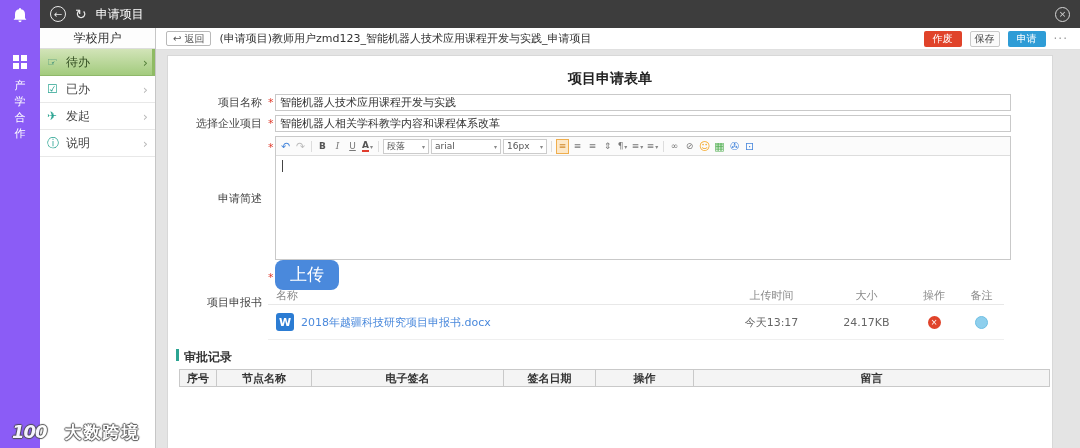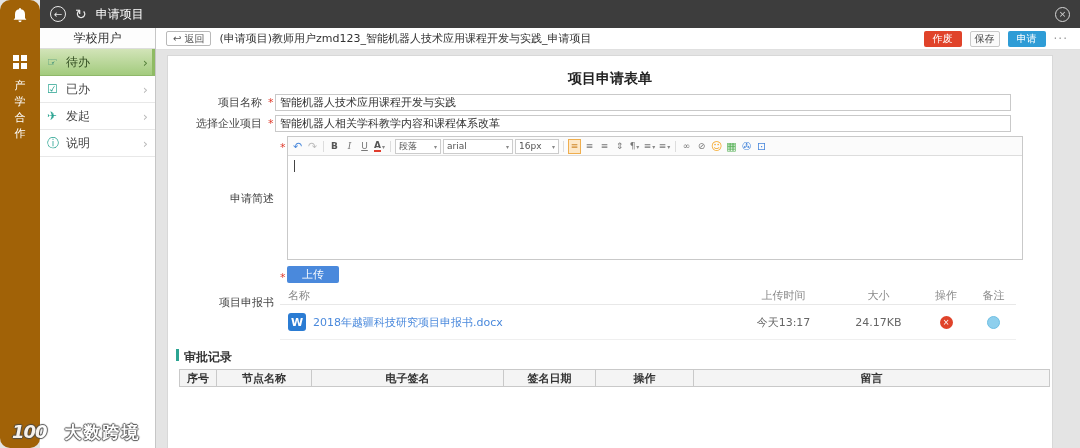--- a/index.html
+++ b/index.html
@@ -1,21 +1,21 @@
 <!DOCTYPE html>
 <html><head>
 <meta charset="utf-8">
 <style>
   *{box-sizing:border-box;margin:0;padding:0;}
   html,body{width:1080px;height:448px;}
   body{font-family:"DejaVu Sans","Liberation Sans",sans-serif;overflow:hidden;}
   #app{position:relative;width:1080px;height:448px;background:#e4e4e4;overflow:hidden;}
 
   
-  .rail{position:absolute;left:0;top:0;width:40px;height:100%;background:#a16207;z-index:6;border-radius:10px;}
+  .rail{position:absolute;left:0;top:0;width:40px;height:100%;background:#8b5cf6;z-index:6;}
   .rail-bell{margin:7px auto 0;width:16px;height:16px;display:block;cursor:pointer;}
   .rail-win{margin:32px auto 0;width:14px;height:14px;display:grid;grid-template-columns:1fr 1fr;grid-template-rows:1fr 1fr;gap:2px;cursor:pointer;}
   .rail-win i{background:#fff;display:block;}
   .rail-label{width:13px;margin:9px auto 0;color:#fff;font-size:11px;line-height:16px;word-break:break-all;text-align:center;}
 
   
   .topbar{position:absolute;left:40px;top:0;width:1040px;height:28px;background:#3d3d3d;display:flex;align-items:center;gap:9px;padding:0 10px;color:#fff;z-index:5;}
   .tb-circle{width:16px;height:16px;border:1px solid #e8e8e8;border-radius:50%;display:flex;align-items:center;justify-content:center;font-size:10px;color:#e8e8e8;cursor:pointer;flex:none;}
   .tb-refresh{font-size:14px;color:#e8e8e8;cursor:pointer;}
   .tb-title{font-size:12px;color:#fff;}
@@ -44,21 +44,21 @@
 
   
   .content{position:absolute;left:156px;top:50px;width:924px;height:398px;background:#e4e4e4;}
   .panel{position:absolute;left:11px;top:5px;width:886px;height:393px;background:#fff;border:1px solid #d8d8d8;border-bottom:none;overflow:hidden;}
   .form-title{margin-top:14px;text-align:center;font-size:14px;font-weight:bold;color:#222;height:17px;}
 
   .frow{display:flex;align-items:center;margin-top:7px;}
   .frow+.frow{margin-top:4px;}
   .flabel{width:100px;flex:none;text-align:right;padding-right:6px;font-size:11px;color:#444;}
   .frow-stretch{align-items:stretch;}
-  .frow-stretch .flabel{display:flex;align-items:center;justify-content:flex-end;margin-left:12px;}
+  .frow-stretch .flabel{display:flex;align-items:center;justify-content:flex-end;}
   .star{color:#e03c2d;font-size:11px;width:7px;flex:none;}
   .frow-stretch .star{padding-top:5px;}
   .finput{width:736px;height:17px;border:1px solid #c9c9c9;font-size:11px;padding:0 4px;color:#333;font-family:inherit;background:#fff;}
 
   
   .editor{width:736px;height:124px;border:1px solid #c9c9c9;display:flex;flex-direction:column;background:#fff;}
   .ed-toolbar{height:19px;border-bottom:1px solid #ddd;background:#fbfbfb;display:flex;align-items:center;gap:2px;padding:0 3px;flex:none;}
   .ti{min-width:13px;height:15px;display:flex;align-items:center;justify-content:center;font-size:9px;color:#777;cursor:pointer;}
   .t-undo{color:#4a89dc;font-size:11px;}
   .t-redo{color:#bdbdbd;font-size:11px;}
@@ -74,21 +74,21 @@
   .t-smiley{color:#f5a623;font-size:11px;}
   .t-img{color:#54b054;font-size:11px;}
   .t-attach{color:#4a89dc;font-size:11px;}
   .t-media{color:#4a89dc;font-size:11px;}
   .ed-body{flex:1;position:relative;background:#fff;cursor:text;}
   .caret-line{position:absolute;left:6px;top:4px;width:1px;height:12px;background:#444;}
 
   
   .report-block{width:736px;display:flex;flex-direction:column;}
   .upload-inner{display:flex;align-items:center;height:21px;}
-  .btn-upload{background:#4a89dc;color:#fff;border:none;font-size:11px;height:17px;padding:0 15px;border-radius:2px;cursor:pointer;font-family:inherit;}
+  .btn-upload{background:#4a89dc;color:#fff;border:none;font-size:17px;height:30px;padding:0 15px;border-radius:8px;cursor:pointer;font-family:inherit;}
   .ft-head{display:flex;align-items:center;height:18px;border-bottom:1px solid #e8e8e8;color:#888;font-size:11px;margin-top:2px;}
   .ft-row{display:flex;align-items:center;height:35px;border-bottom:1px solid #efefef;font-size:11px;color:#666;}
   .ft-name{flex:1;display:flex;align-items:center;padding-left:8px;}
   .ft-time{width:105px;text-align:center;flex:none;}
   .ft-size{width:85px;text-align:center;flex:none;}
   .ft-act{width:50px;flex:none;display:flex;justify-content:center;}
   .ft-rem{width:45px;flex:none;display:flex;justify-content:center;}
   .wbadge{width:18px;height:18px;background:#2b7cd3;color:#fff;font-weight:bold;font-size:11px;border-radius:3px;display:flex;align-items:center;justify-content:center;margin-right:7px;flex:none;}
   .flink{color:#4a89dc;text-decoration:none;cursor:pointer;}
   .del{width:13px;height:13px;border-radius:50%;background:#e0432a;color:#fff;font-size:8px;display:flex;align-items:center;justify-content:center;cursor:pointer;}

